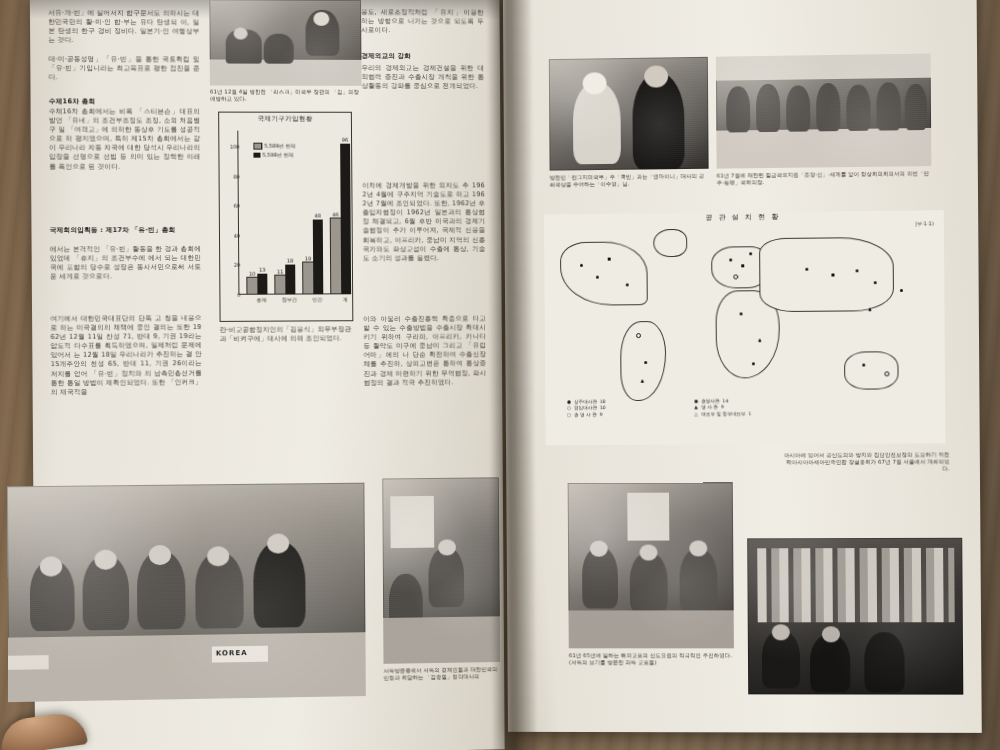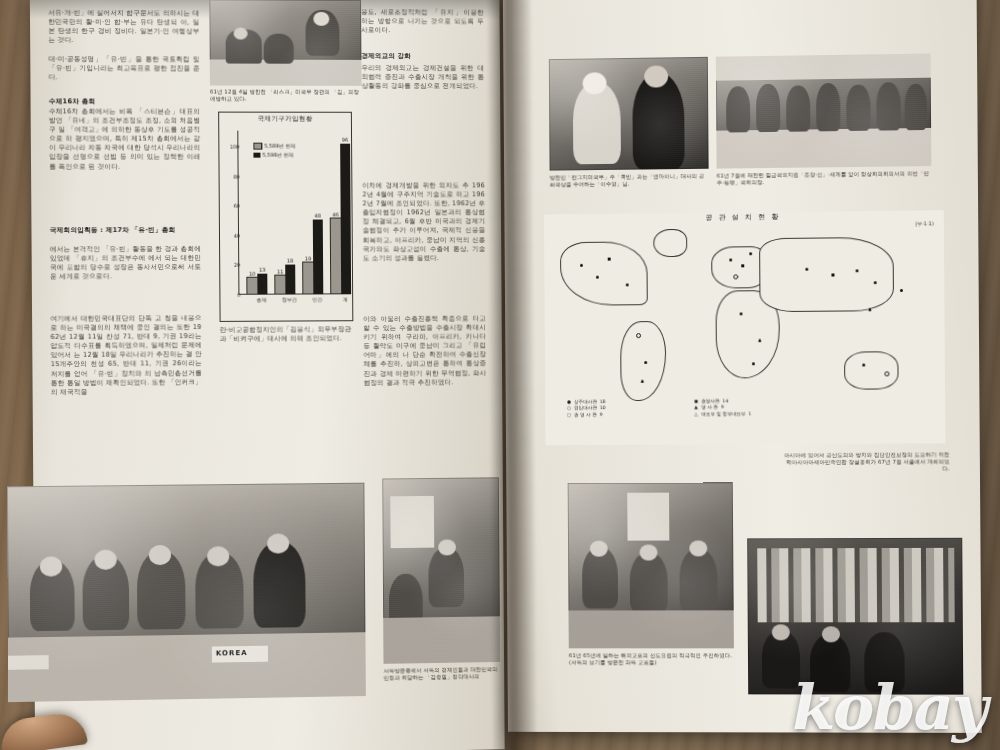--- a/index.html
+++ b/index.html
@@ -365,14 +365,13 @@
         <div class="fig" style="left:74px;top:88px;width:18px;height:16px;border-radius:50%;background:#b5afa7;"></div>
         <div class="figd" style="left:116px;top:94px;width:40px;height:60px;background:#100f0e;"></div>
         <div class="grain" style="opacity:.35"></div>
       </div>
     </div>
 
     <div class="gutter"></div>
   </div>
 
   <div class="thumb"></div>
-  <div class="wm">kobay</div>
 </div>
 
 </body></html>

